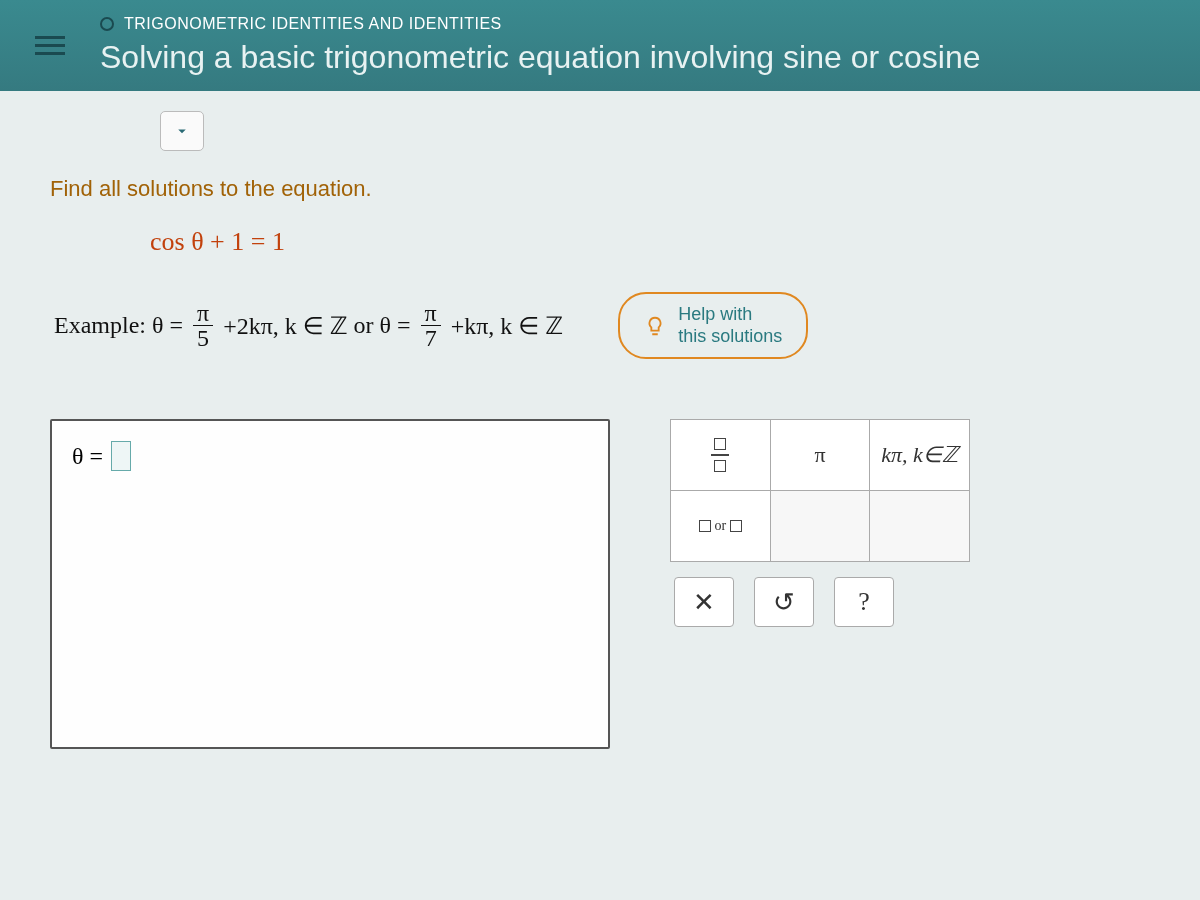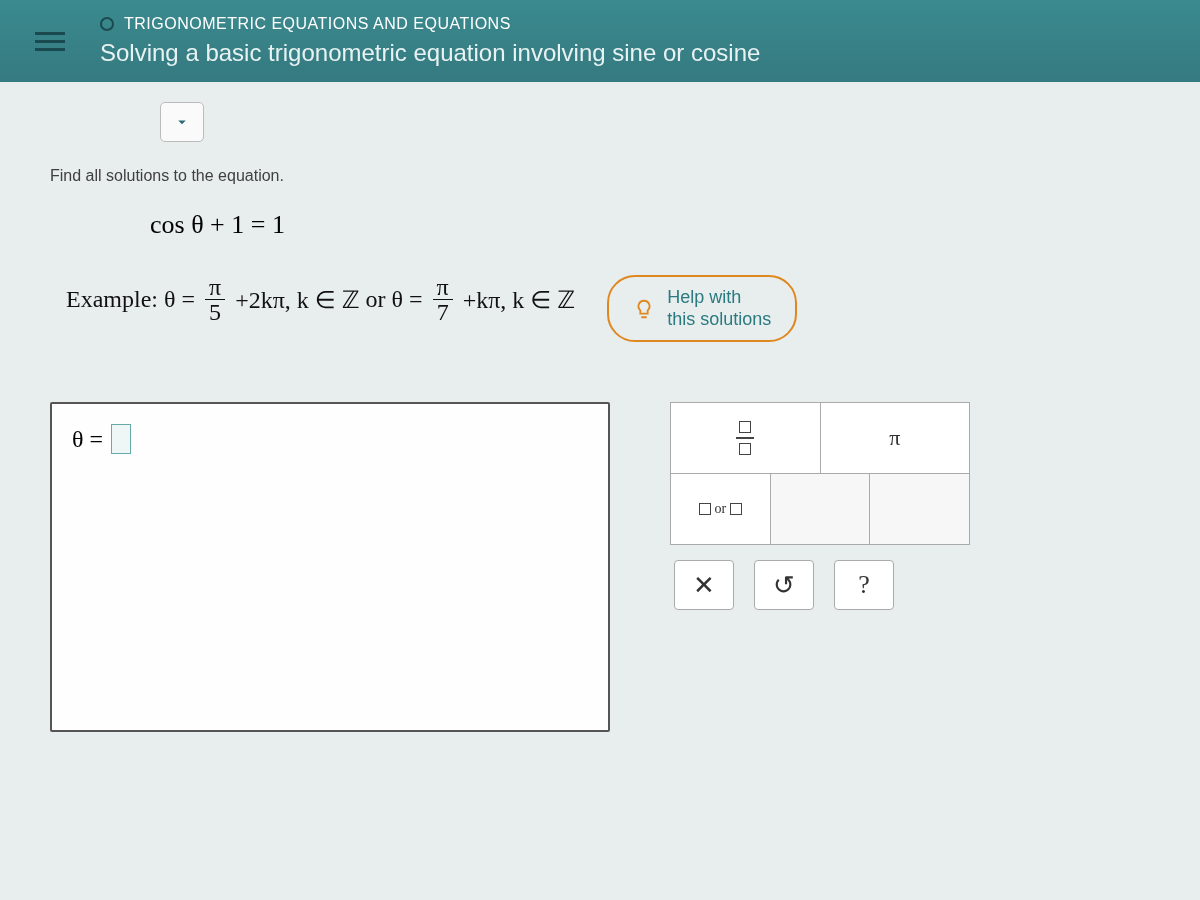--- a/index.html
+++ b/index.html
@@ -37,64 +37,64 @@
   gap: 10px;
   font-size: 16px;
   letter-spacing: 0.5px;
 }
 .circle-icon {
   width: 14px;
   height: 14px;
   border: 2px solid #1a4a50;
   border-radius: 50%;
 }
-.subtitle { font-size: 24px; color: #e8f2f2; }
+.subtitle { font-size: 32px; color: #e8f2f2; }
 .content {
   padding: 20px 50px;
 }
 .dropdown-chevron {
   width: 44px;
   height: 40px;
   background: #fafafa;
   border: 1px solid #bbb;
   border-radius: 5px;
   display: flex;
   align-items: center;
   justify-content: center;
   margin-left: 110px;
   cursor: pointer;
 }
 .dropdown-chevron svg { width: 18px; height: 18px; fill: #2a6a75; }
 .prompt1 {
-  font-size: 16px;
-  color: #404040;
+  font-size: 22px;
+  color: #a16207;
   margin-top: 25px;
 }
 .equation {
   font-family: "Times New Roman", serif;
   font-size: 26px;
   margin: 25px 0 25px 100px;
-  color: #000000;
+  color: #c2410c;
 }
 .prompt2 {
   font-size: 22px;
   color: #202020;
   margin-top: 10px;
 }
 .radians-link {
   color: #2a7a80;
   border-bottom: 2px dashed #2a7a80;
   padding-bottom: 1px;
 }
 .example-row {
   display: flex;
-  align-items: flex-start;
-  gap: 32px;
+  align-items: center;
+  gap: 55px;
   margin-top: 35px;
-  margin-left: 16px;
+  margin-left: 4px;
 }
 .example {
   font-family: "Times New Roman", serif;
   font-size: 24px;
   display: flex;
   align-items: center;
   gap: 6px;
   color: #111;
 }
 .frac {
@@ -210,21 +210,21 @@
 
 <div class="header">
   <div class="hamburger">
     <span></span>
       <span></span>
       <span></span>
   </div>
   <div class="header-text">
     <div class="category">
       <span class="circle-icon"></span>
-      <span>TRIGONOMETRIC EQUATIONS AND EQUATIONS</span>
+      <span>TRIGONOMETRIC IDENTITIES AND IDENTITIES</span>
     </div>
     <div class="subtitle">Solving a basic trigonometric equation involving sine or cosine</div>
   </div>
 </div>
 
 <div class="content">
 
   <div class="dropdown-chevron">
     <svg viewBox="0 0 24 24">
         <path d="M7 10l5 5 5-5z"></path>
@@ -277,20 +277,21 @@
       <div class="palette">
         <div class="palette-row">
           <div class="palette-cell">
             <div class="mini-frac">
               <span class="sq"></span>
                 <span class="bar"></span>
                 <span class="sq"></span>
             </div>
           </div>
           <div class="palette-cell">π</div>
+          <div class="palette-cell kpz">kπ, k∈ℤ</div>
         </div>
         <div class="palette-row">
           <div class="palette-cell">
             <div class="or-cell">
               <span class="sq"></span>
               <span>or</span>
               <span class="sq"></span>
             </div>
           </div>
           <div class="palette-cell" style="border-left:1px solid #aaa;background:#f7f7f7"></div>

